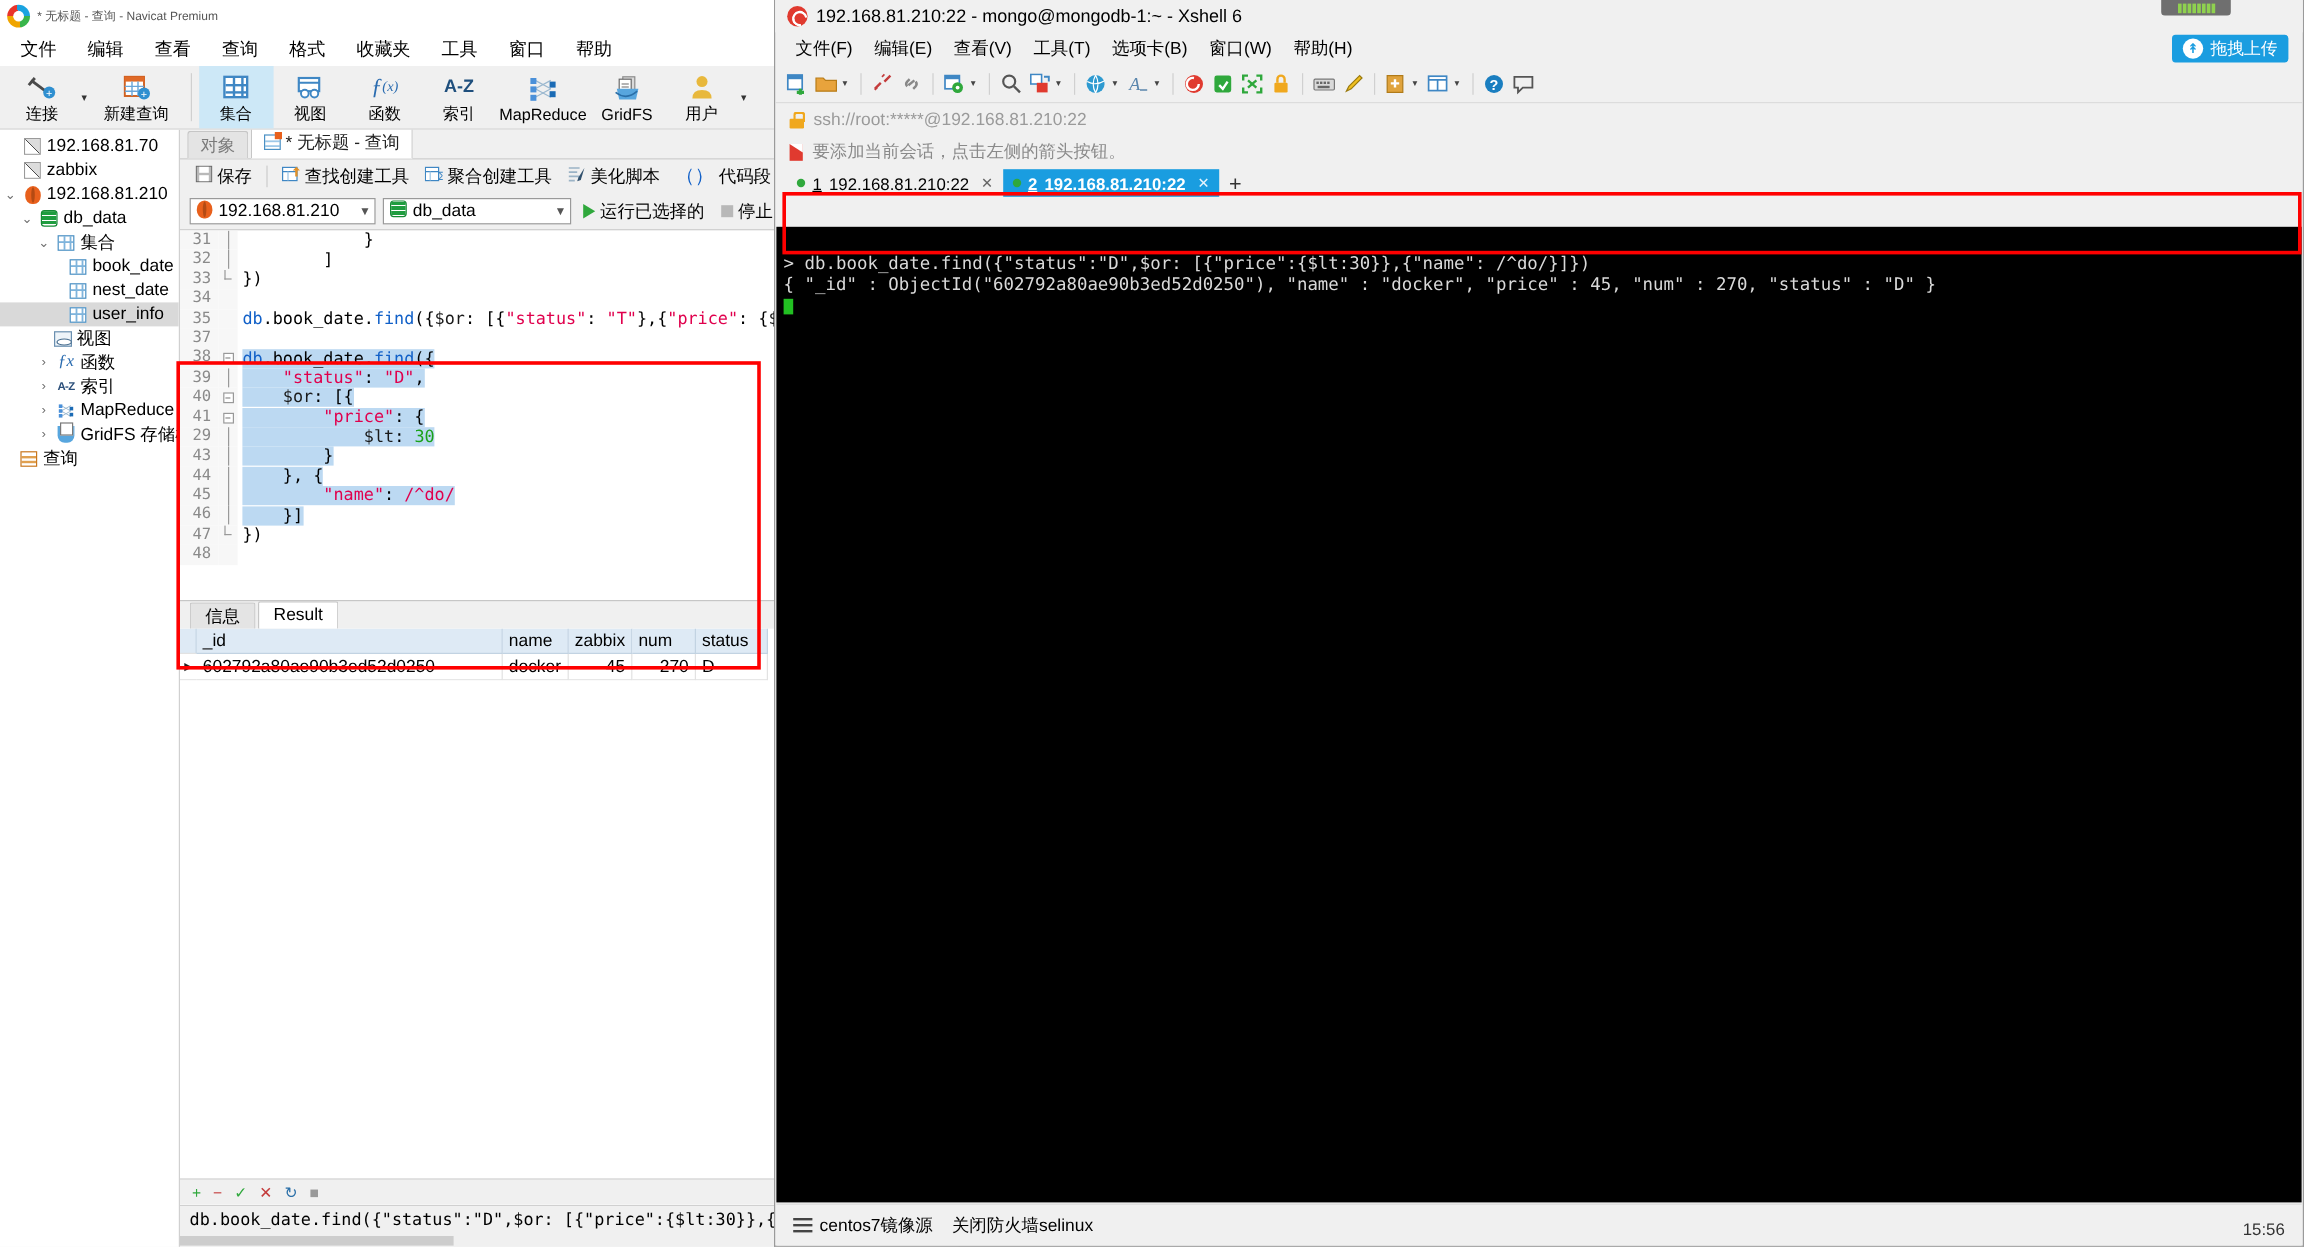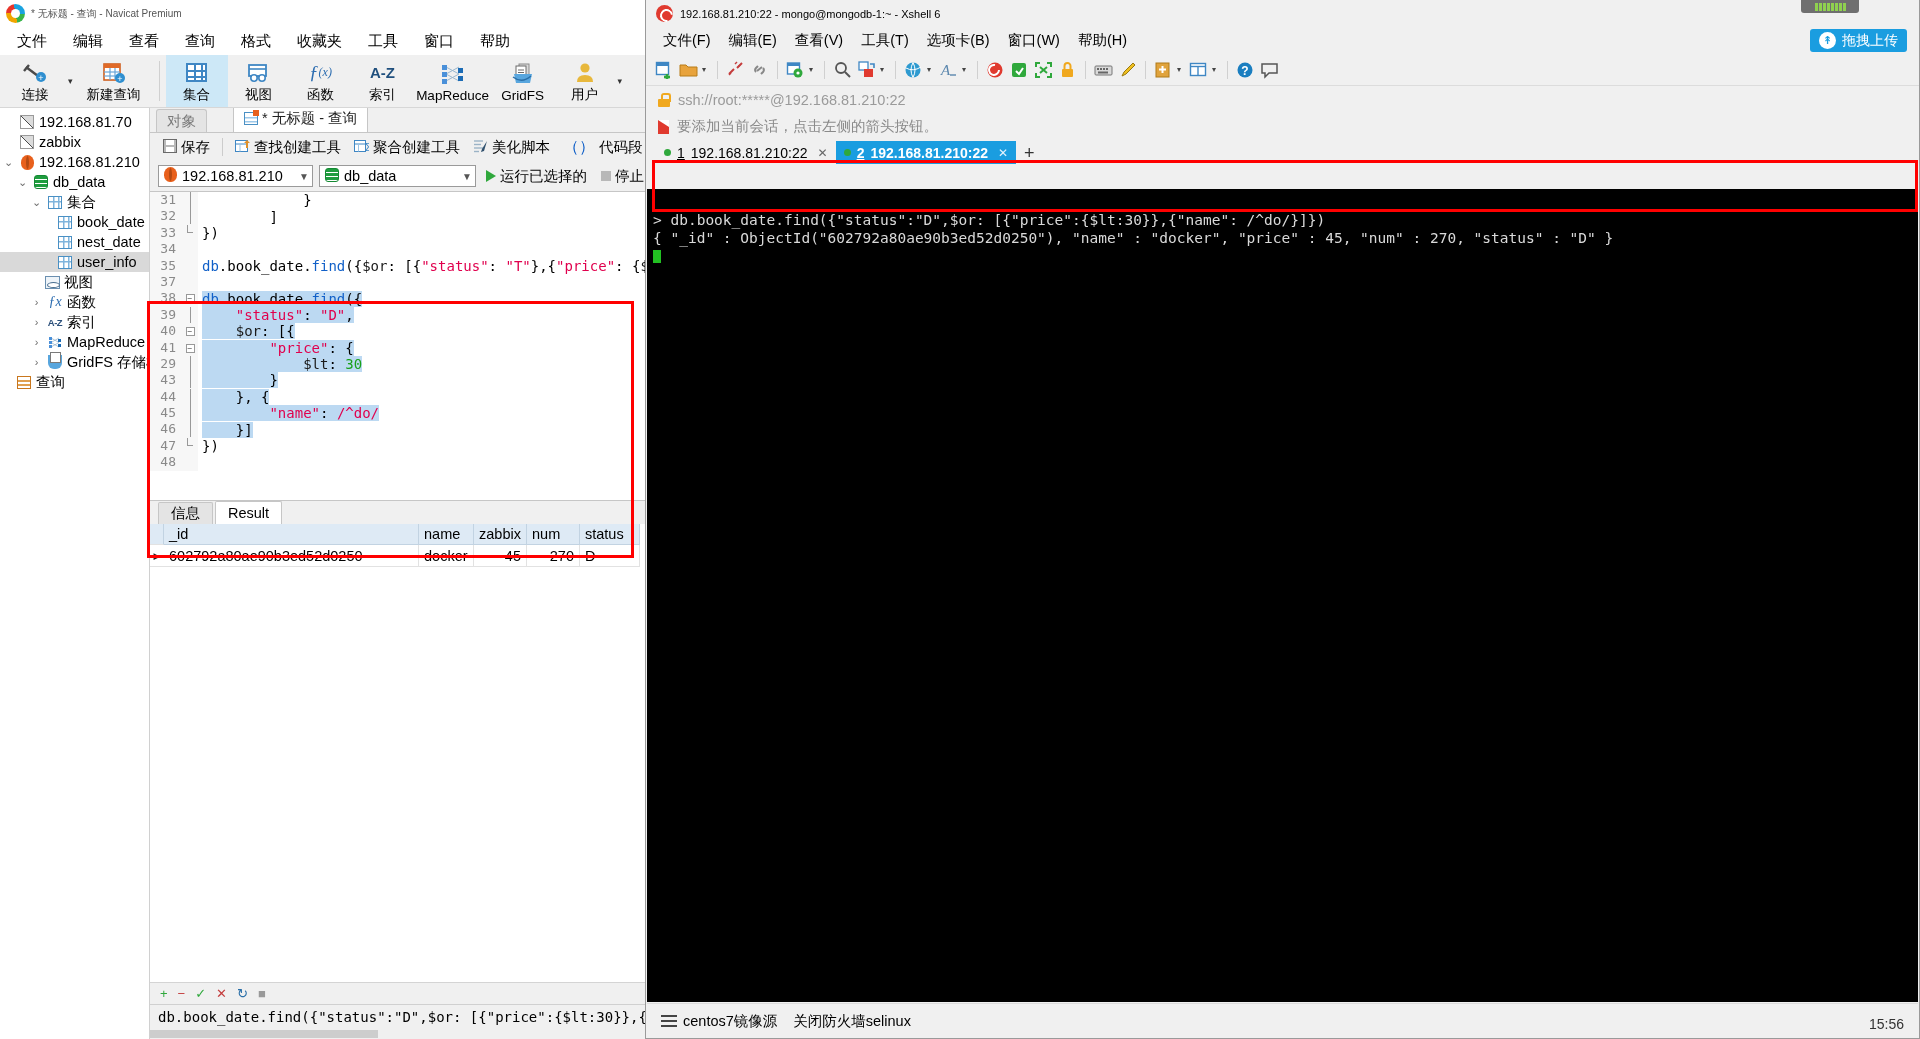--- a/index.html
+++ b/index.html
@@ -98,21 +98,21 @@
      background-image:linear-gradient(#e0a050,#e0a050),linear-gradient(#e0a050,#e0a050);
      background-size:100% 2px,100% 2px;background-position:0 3px,0 7px;background-repeat:no-repeat;}
 
   
   .nv-main { flex:1 1 auto; display:flex; flex-direction:column; min-width:0; background:#f0f0f0;}
   .nv-tabs { height:25px; display:flex; align-items:flex-end; background:#f0f0f0;
              border-bottom:1px solid #c6c6c6; padding-left:6px; }
   .nv-tab { height:23px; display:flex; align-items:center; gap:4px; padding:0 10px;
             font-size:14.5px; color:#7a7a7a; background:#e4e4e4; border:1px solid #c6c6c6;
             border-bottom:none; border-radius:3px 3px 0 0; margin-right:2px; cursor:default;}
-  .nv-tab.active { background:#ffffff; color:#222; height:28px;margin-left:24px; }
+  .nv-tab.active { background:#ffffff; color:#222; height:28px; }
   .tab-ico { width:14px;height:13px; position:relative; }
   .tab-ico.q { border:1.5px solid #4a90c4; background:#fff;
      background-image:linear-gradient(#9ec8e8,#9ec8e8),linear-gradient(#9ec8e8,#9ec8e8);
      background-size:100% 1.5px,100% 1.5px;background-position:0 4px,0 8px;background-repeat:no-repeat;}
   .tab-ico.q:after{content:"";position:absolute;right:-2px;top:-3px;width:6px;height:6px;background:#e8601c;}
 
   .nv-toolbar2 { height:28px; background:#f0f0f0; display:flex; align-items:center;
                  gap:3px; padding-left:8px; font-size:14.5px; }
   .t2 { display:flex; align-items:center; gap:4px; padding:2px 5px; cursor:default; white-space:nowrap;}
   .t2sep { width:1px; height:18px; background:#cccccc; margin:0 4px; }
@@ -172,21 +172,21 @@
 
   
   .redbox { position:absolute; border:3px solid #ff0000; pointer-events:none; z-index:60; }
 
   
   #xshell {
     position:absolute; left:645px; top:0; width:1275px; height:1039px;
     background:#f0f0f0; border:1px solid #9a9a9a; border-top:none;
   }
   .xs-title { height:27px; display:flex; align-items:center; gap:7px; padding-left:10px;
-              background:#f0f0f0; font-size:11px; }
+              background:#f0f0f0; font-size:15px; }
   .xs-logo { width:17px;height:17px;border-radius:50%;background:#e03a2f;position:relative;flex:0 0 auto;}
   .xs-logo:after{content:"";position:absolute;left:4px;top:4px;width:9px;height:9px;border-radius:50%;
      border:2px solid #fff;border-right-color:transparent;transform:rotate(35deg);}
   .xs-menubar { height:27px; display:flex; align-items:center; font-size:14.5px; padding-left:8px;
                 position:relative;}
   .xs-menubar > span { padding:3px 9px; cursor:default;}
   .xs-upload { position:absolute; right:12px; top:2px; height:23px; display:flex; align-items:center;
                gap:6px; background:#1a9de0; color:#fff; border-radius:3px; padding:0 10px 0 4px;
                font-size:14px;}
   .xs-upload .cc { width:17px;height:17px;border-radius:50%;background:#fff;color:#1a9de0;

